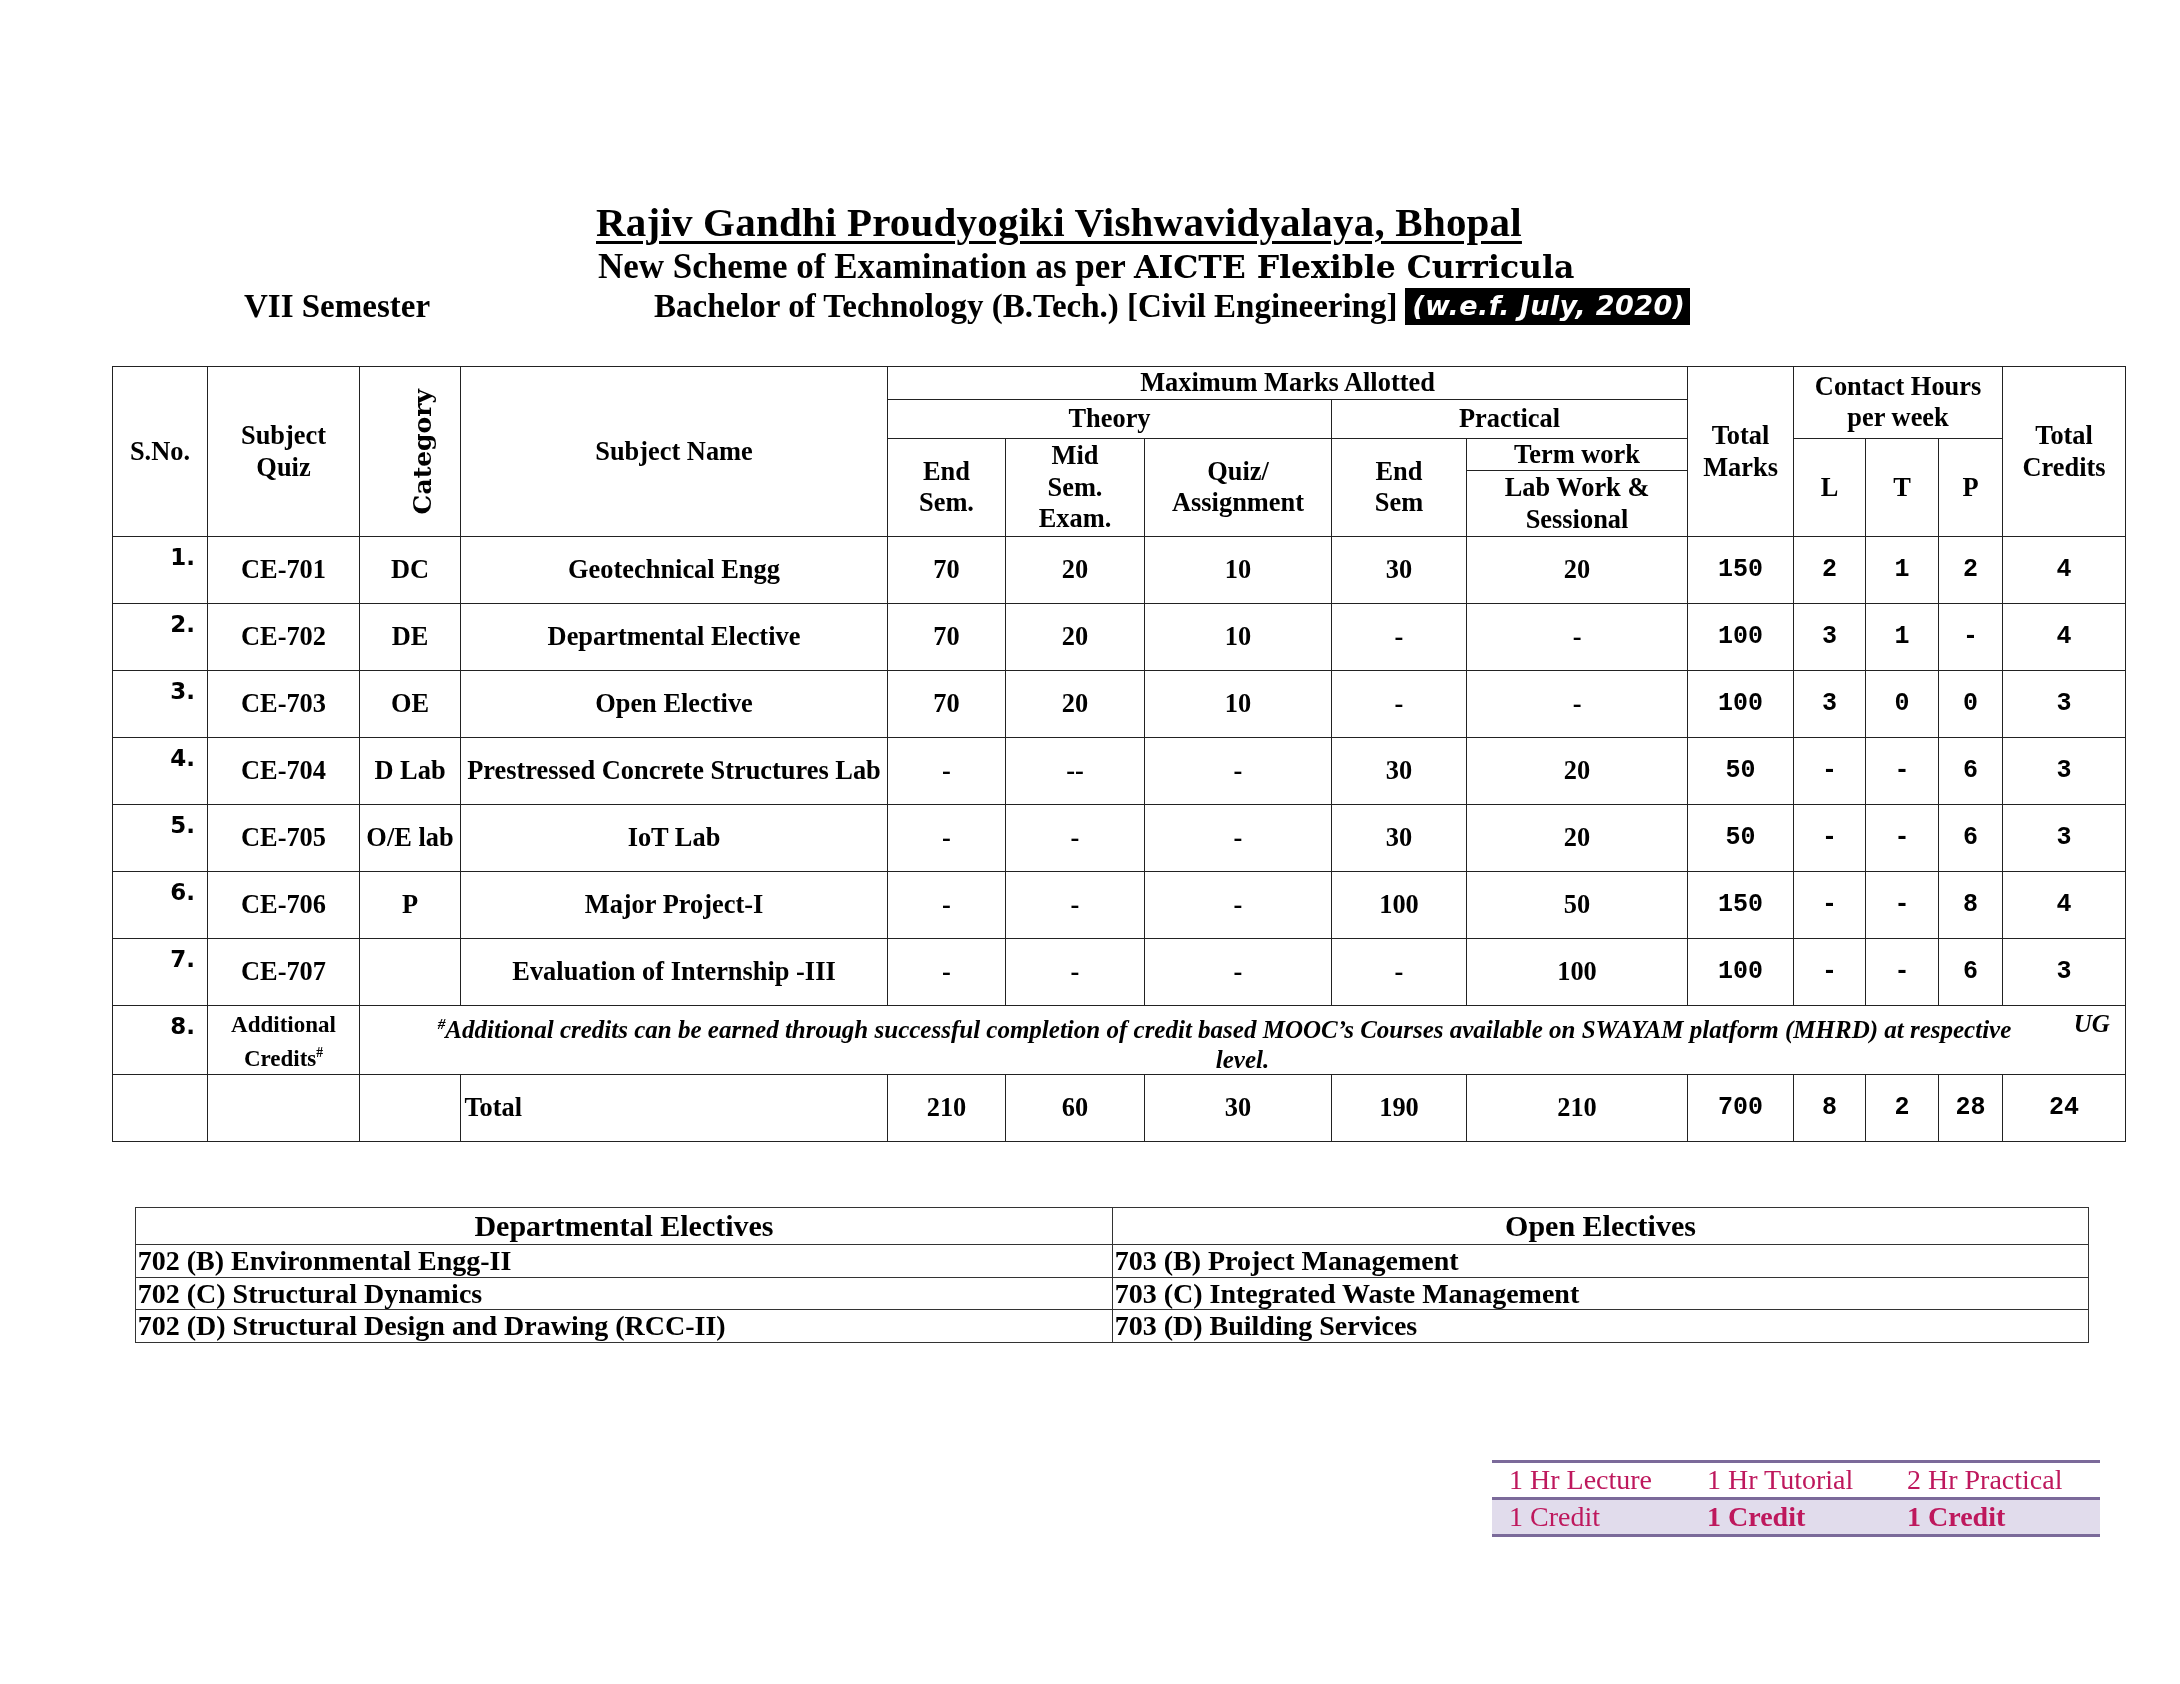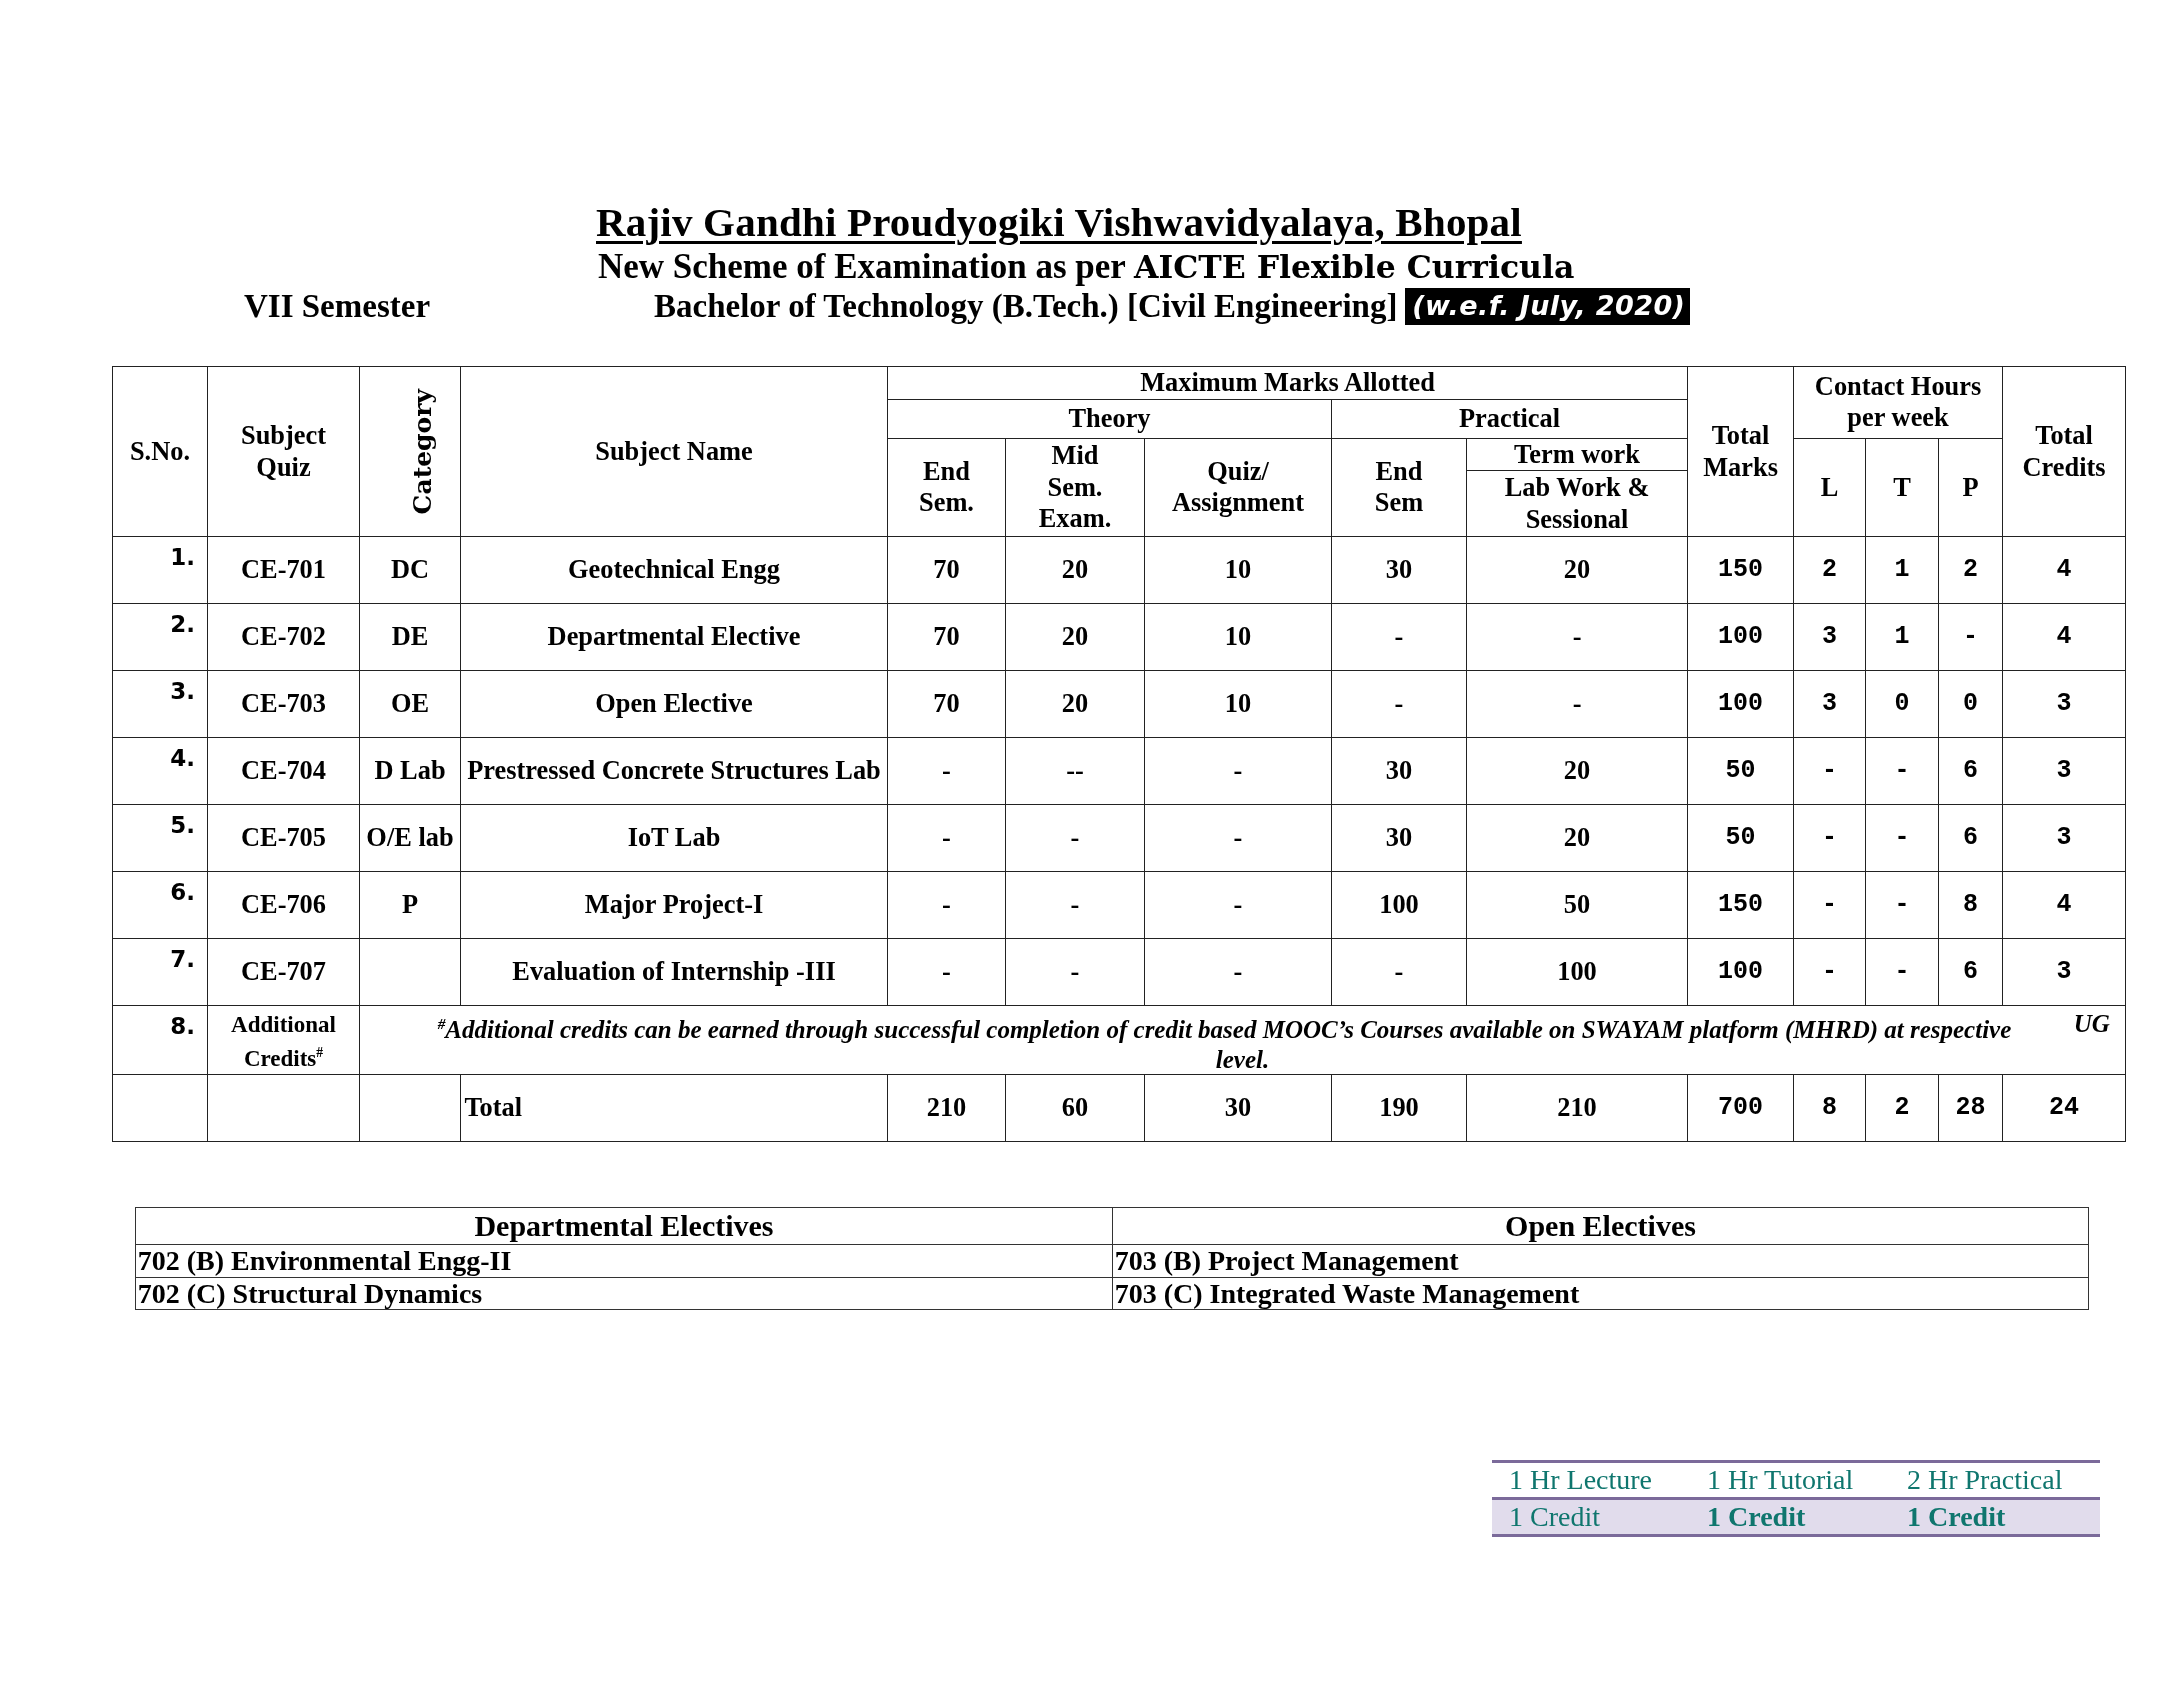--- a/index.html
+++ b/index.html
@@ -33,21 +33,21 @@
   .scheme .note .ug { float: right; }
   .scheme .left { text-align: left; padding-left: 3.4px; }
   .scheme .addl { font-size: 23px; line-height: 28px; vertical-align: top; padding-top: 5.1px; }
   .scheme .addl sup { font-size: 13.6px; }
 
   .electives { position: absolute; left: 135px; top: 1207px; width: 1953px; }
   .electives td, .electives th { border: 1.7px solid #333; font-size: 28px; font-weight: bold; padding: 0 1.7px; height: 31.5px; line-height: 31.5px; white-space: nowrap; }
   .electives th { text-align: center; height: 36px; font-size: 30px; }
 
   .legend { position: absolute; left: 1492px; top: 1460px; width: 607px; border-collapse: collapse; }
-  .legend td { color: #0f766e; font-size: 28px; padding: 0 0 0 17px; height: 34px; line-height: 34px; white-space: nowrap; }
+  .legend td { color: #be185d; font-size: 28px; padding: 0 0 0 17px; height: 34px; line-height: 34px; white-space: nowrap; }
   .legend tr.r1 td { border-top: 3.4px solid #7b6a9a; border-bottom: 3.4px solid #7b6a9a; }
   .legend tr.r2 td { background: #e1dcec; border-bottom: 3.4px solid #7b6a9a; }
   .legend .b { font-weight: bold; }
 </style>
 </head>
 <body>
 
 <div class="abs title">Rajiv Gandhi Proudyogiki Vishwavidyalaya, Bhopal</div>
 <div class="abs subtitle">
   <span>New Scheme of Examination as per </span><span class="aicte">AICTE Flexible Curricula</span>
@@ -254,20 +254,24 @@
   </thead>
   <tbody>
     <tr>
       <td>702 (B) Environmental Engg-II</td>
       <td>703 (B) Project Management</td>
     </tr>
     <tr>
       <td>702 (C) Structural Dynamics</td>
       <td>703 (C) Integrated Waste Management</td>
     </tr>
+    <tr>
+      <td>702 (D) Structural Design and Drawing (RCC-II)</td>
+      <td>703 (D) Building Services</td>
+    </tr>
   </tbody>
 </table>
 
 <table class="legend">
   <colgroup>
       <col style="width:198px">
       <col style="width:200px">
       <col style="width:210px">
     </colgroup>
   <tbody>

